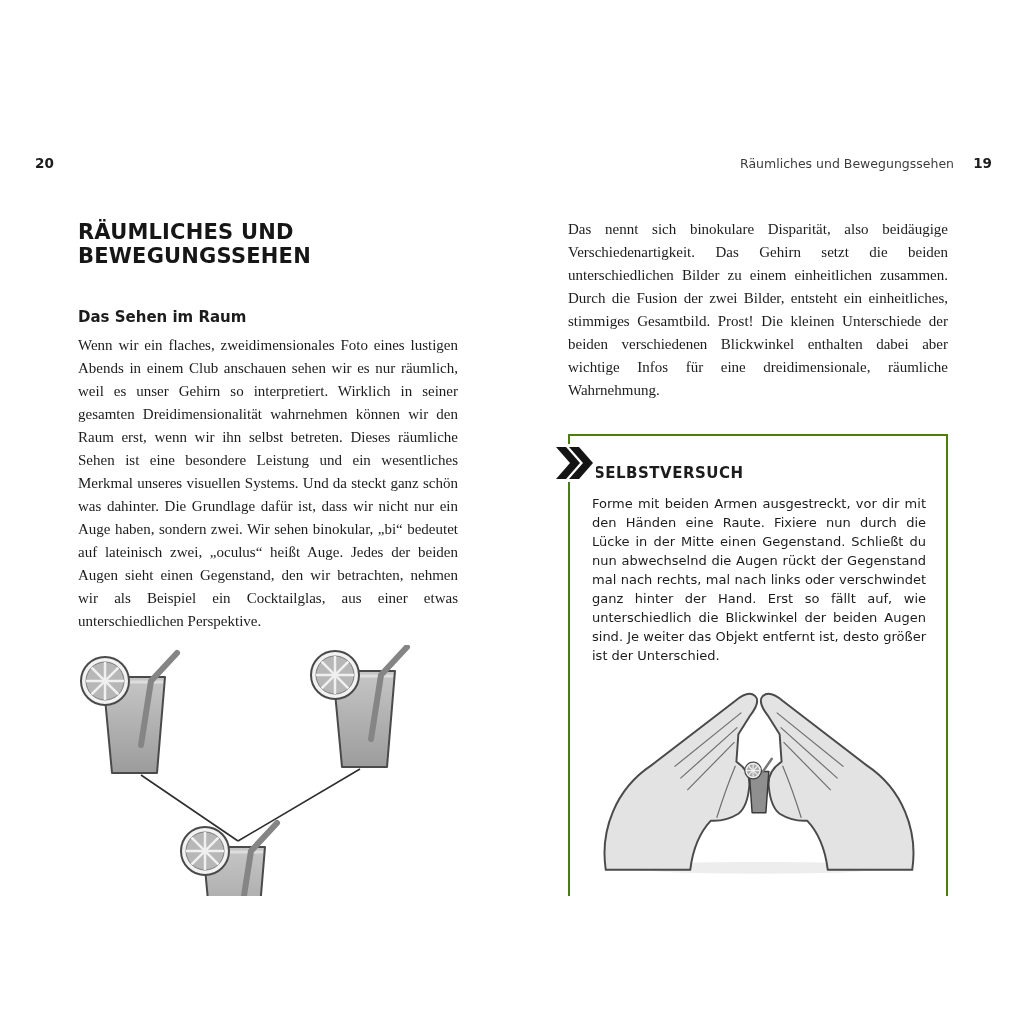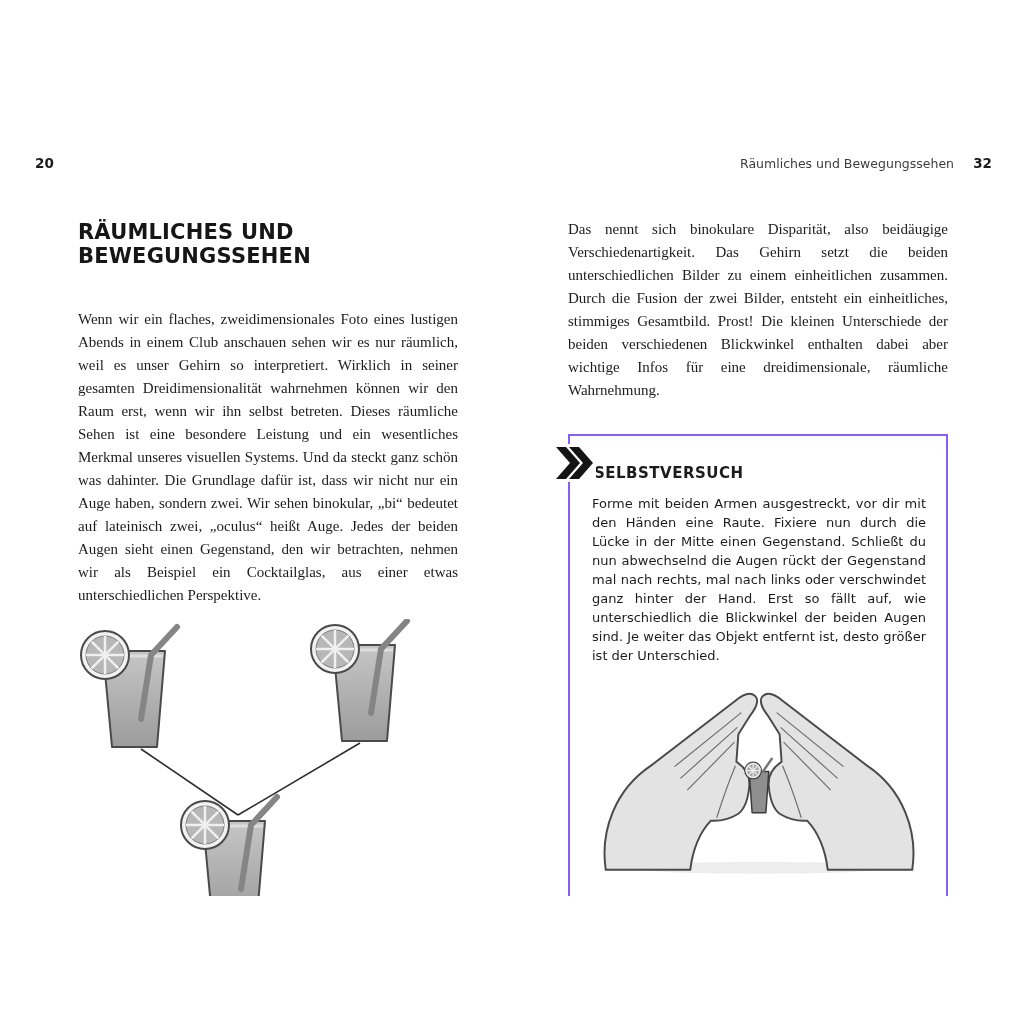--- a/index.html
+++ b/index.html
@@ -45,21 +45,21 @@
     font-size:15px; line-height:23px;
     text-align:justify; hyphens:auto;
   }
 
   figure.left-fig { margin-top:12px; }
   figure.left-fig svg { display:block; }
 
   .box {
     position:relative;
     margin-top:32px;
-    border:2px solid #8b5cf6;
+    border:2px solid #4d7c0f;
     padding:28px 20px 20px 22px;
     background:#ffffff;
   }
   .chevrons {
     position:absolute; left:-18px; top:8px;
     background:#ffffff; padding:2px 3px;
     line-height:0; display:inline-block;
   }
   h3.box-head {
     font-family:"DejaVu Sans", sans-serif;
@@ -76,24 +76,25 @@
   figure.hands-fig { margin-top:8px; text-align:center; }
   figure.hands-fig svg { display:inline-block; }
 </style>
 </head>
 <body>
 
 <div class="sheet">
 
   <span class="pagenum left">20</span>
   <span class="running">Räumliches und Bewegungssehen</span>
-  <span class="pagenum right">32</span>
+  <span class="pagenum right">19</span>
 
   <section class="col left-col">
     <h1 class="chapter">RÄUMLICHES UND BEWEGUNGSSEHEN</h1>
+    <h2 class="section">Das Sehen im Raum</h2>
     <p class="body">Wenn wir ein flaches, zweidimensionales Foto eines lustigen Abends in einem Club anschauen sehen wir es nur räumlich, weil es unser Gehirn so interpretiert. Wirklich in seiner gesamten Dreidimensionalität wahrnehmen können wir den Raum erst, wenn wir ihn selbst betreten. Dieses räumliche Sehen ist eine besondere Leistung und ein wesentliches Merkmal unseres visuellen Systems. Und da steckt ganz schön was dahinter. Die Grundlage dafür ist, dass wir nicht nur ein Auge haben, sondern zwei. Wir sehen binokular, „bi“ bedeutet auf lateinisch zwei, „oculus“ heißt Auge. Jedes der beiden Augen sieht einen Gegenstand, den wir betrachten, nehmen wir als Beispiel ein Cocktailglas, aus einer etwas unterschiedlichen Perspektive.</p>
 
     <figure class="left-fig">
       <svg width="380" height="320" viewBox="0 0 380 320">
         <defs>
           <linearGradient id="liq" x1="0" y1="0" x2="0" y2="1">
             <stop offset="0" stop-color="#c6c6c6"></stop>
             <stop offset="1" stop-color="#9c9c9c"></stop>
           </linearGradient>
           <g id="glass">

